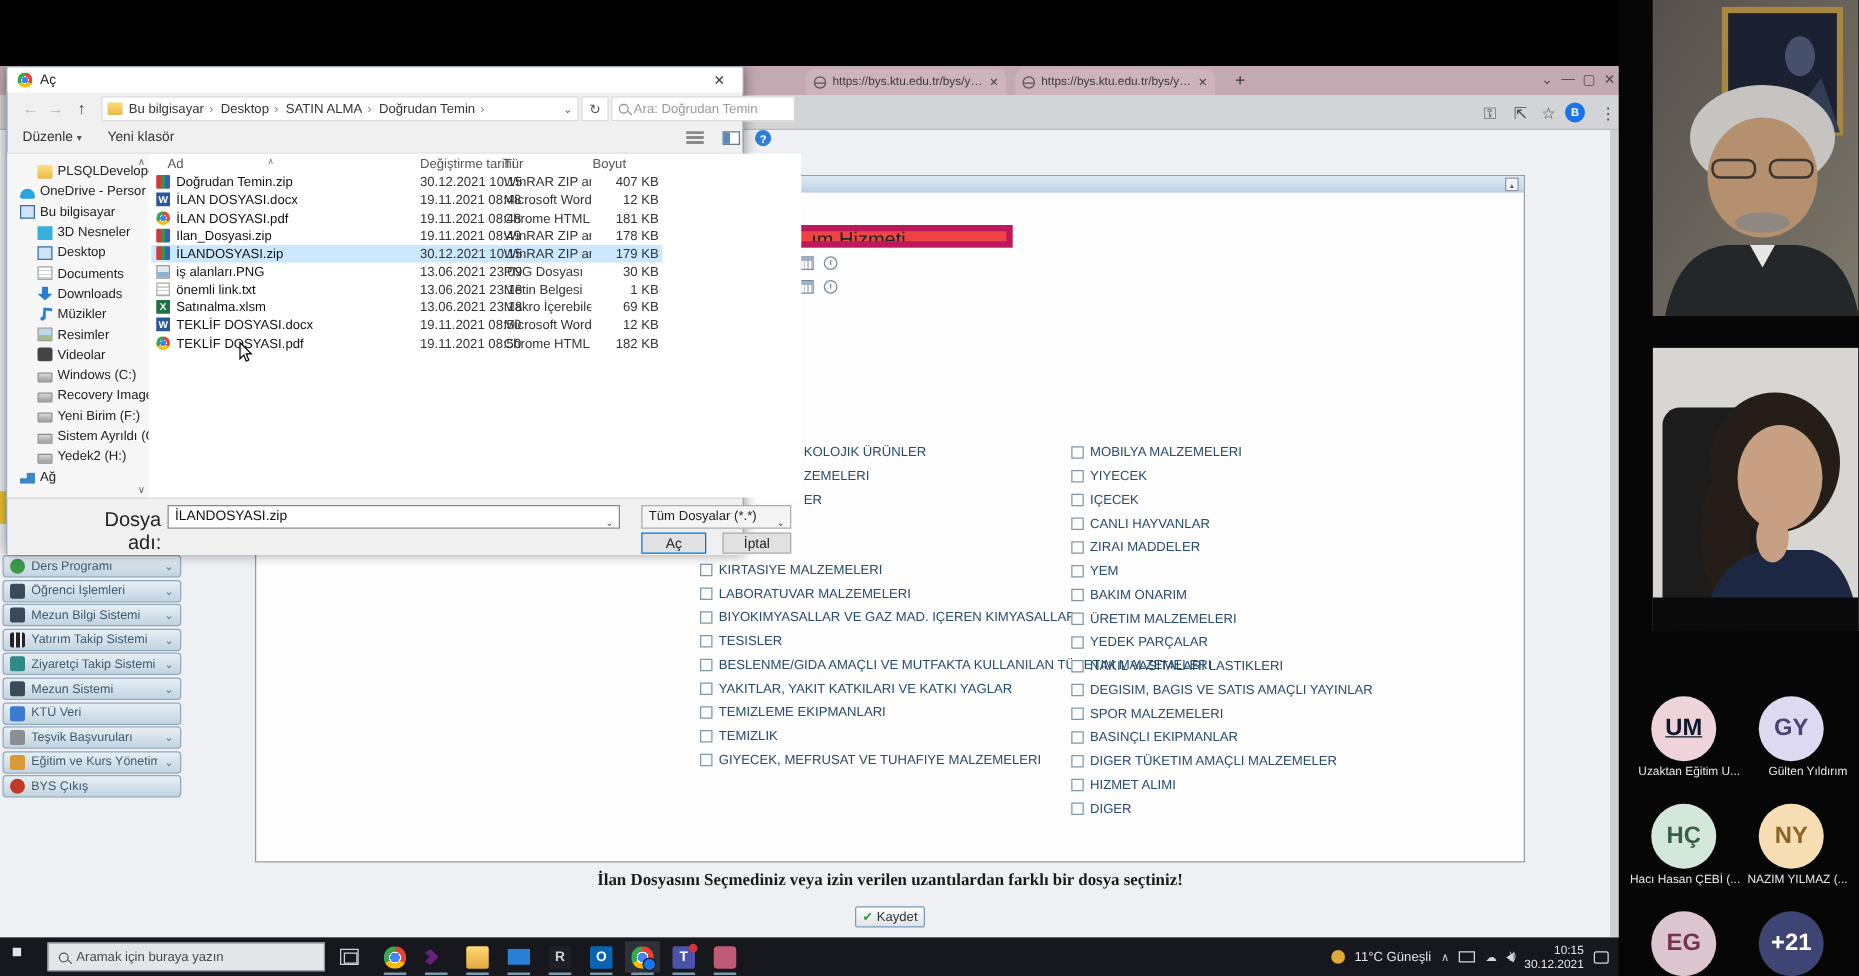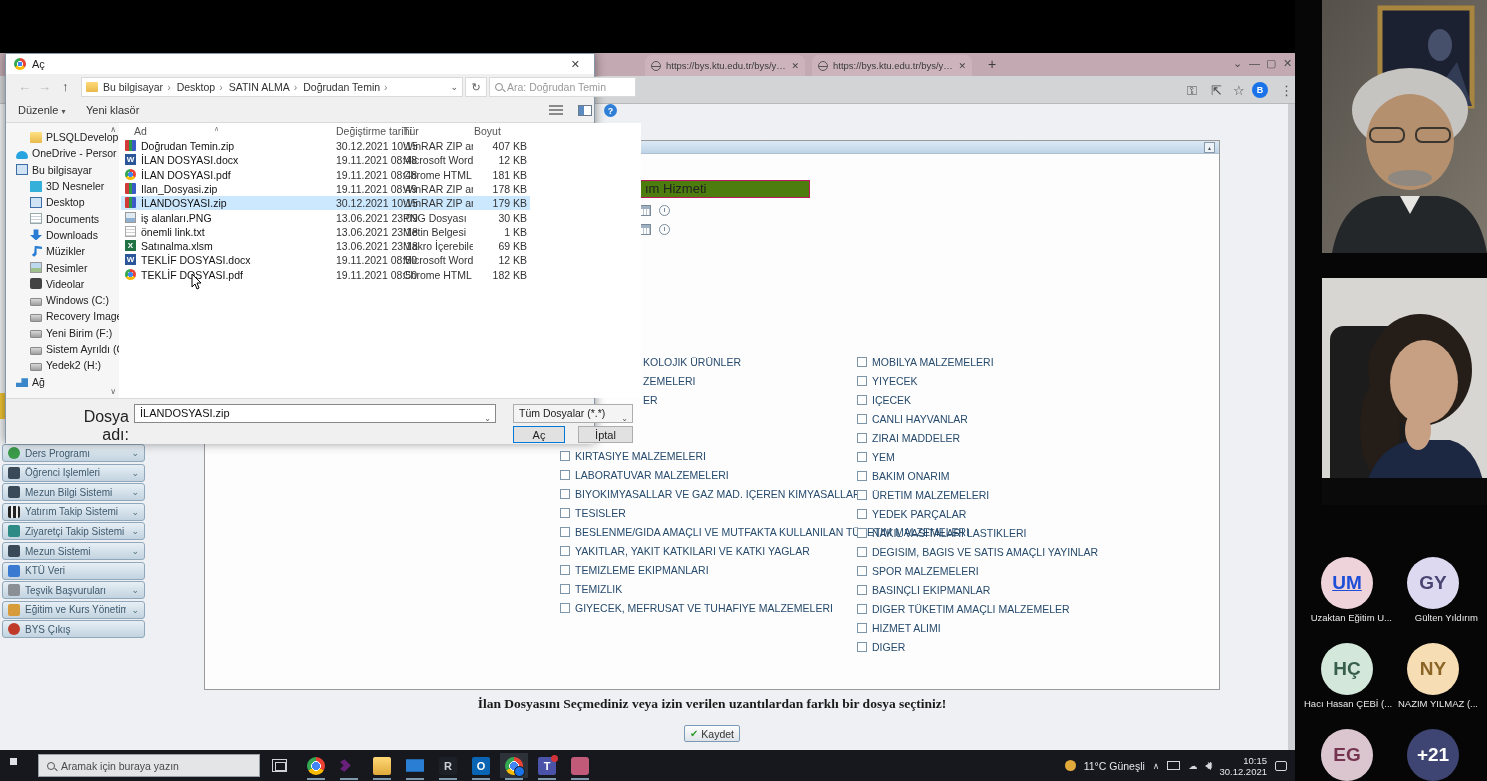--- a/index.html
+++ b/index.html
@@ -40,22 +40,22 @@
   .mi[data-icon="money-icon"] { background:#8a8f96; }
   .mi[data-icon="pencil-icon"] { background:#d79b3a; }
   .mi[data-icon="power-icon"] { background:#c03a2a; border-radius:50%; }
   .yellowstrip { position:absolute; left:0; top:289px; width:7px; height:26px; background:#edc233; }
 
   
   .panel { position:absolute; left:204px; top:36px; width:1016px; height:550px; background:#fdfdfd; border:1px solid #9a9a9a; }
   .panel-head { height:13px; background:linear-gradient(#dce9f5,#bfd4e8); border-bottom:1px solid #aebfd0; position:relative; }
   .collapse-btn { position:absolute; right:4px; top:1px; width:11px; height:11px; border:1px solid #8899aa; background:#eef3f8;
                   font-size:6px; color:#556; display:flex; align-items:center; justify-content:center; }
-  .form-input { position:absolute; left:560px; top:76px; width:250px; height:18px; border:1px solid #be185d; background:#4d7c0f;
-                font-size:13px; color:#222; line-height:16px; padding-left:84px; white-space:nowrap; overflow:hidden; }
+  .form-input { position:absolute; left:560px; top:76px; width:250px; height:18px; border:5px solid #be185d; background:#ef4444;
+                font-size:16px; color:#222; line-height:16px; padding-left:84px; white-space:nowrap; overflow:hidden; }
   .icon-row { position:absolute; left:640px; display:flex; gap:8px; }
   .ico-cal { width:11px; height:11px; border:1px solid #7a8a9a;
              background:linear-gradient(#9fb0c0 0 3px,transparent 3px),
                         repeating-linear-gradient(90deg,transparent 0 2px,#b9c4ce 2px 3px); }
   .ico-clock { width:11px; height:11px; border:1px solid #7a8a9a; border-radius:50%; position:relative; }
   .ico-clock:after { content:""; position:absolute; left:4px; top:2px; width:1px; height:4px; background:#7a8a9a; }
   .frag { position:absolute; font-size:10.5px; color:#274b6d; white-space:nowrap; }
   .cb-col { position:absolute; }
   .cb-row { height:19px; display:flex; align-items:center; gap:5px; }
   .cb-box { width:10px; height:10px; border:1px solid #7e96aa; background:#fff; flex:0 0 auto; }
@@ -802,21 +802,21 @@
         <ellipse cx="58" cy="150" rx="20" ry="50" fill="#241d18"></ellipse>
         <ellipse cx="102" cy="104" rx="34" ry="42" fill="#c79f82"></ellipse>
         <path d="M40,227 Q48,168 92,162 L128,162 Q160,170 165,227 Z" fill="#1c2742"></path>
         <ellipse cx="96" cy="152" rx="13" ry="20" fill="#c79f82"></ellipse>
         <rect x="0" y="200" width="165" height="27" fill="#0a0a0a"></rect>
       </svg>
     </div>
     <div id="avatars">
 
         <div>
-          <div class="pcircle" style="background: rgb(238, 211, 219); color: #1d4ed8; left: 26px; top: 557px; position: absolute; text-decoration: underline;">UM</div>
+          <div class="pcircle" style="background: rgb(238, 211, 219); color: #0f172a; left: 26px; top: 557px; position: absolute; text-decoration: underline;">UM</div>
           <div class="pname" style="left: 9px; top: 612px; position: absolute;">Uzaktan Eğitim U...</div>
         </div>
 
         <div>
           <div class="pcircle" style="background: rgb(220, 217, 241); color: rgb(74, 68, 114); left: 112px; top: 557px; position: absolute;">GY</div>
           <div class="pname" style="left: 95px; top: 612px; position: absolute;">Gülten Yıldırım</div>
         </div>
 
         <div>
           <div class="pcircle" style="background: rgb(211, 231, 219); color: rgb(55, 95, 75); left: 26px; top: 643px; position: absolute;">HÇ</div>

